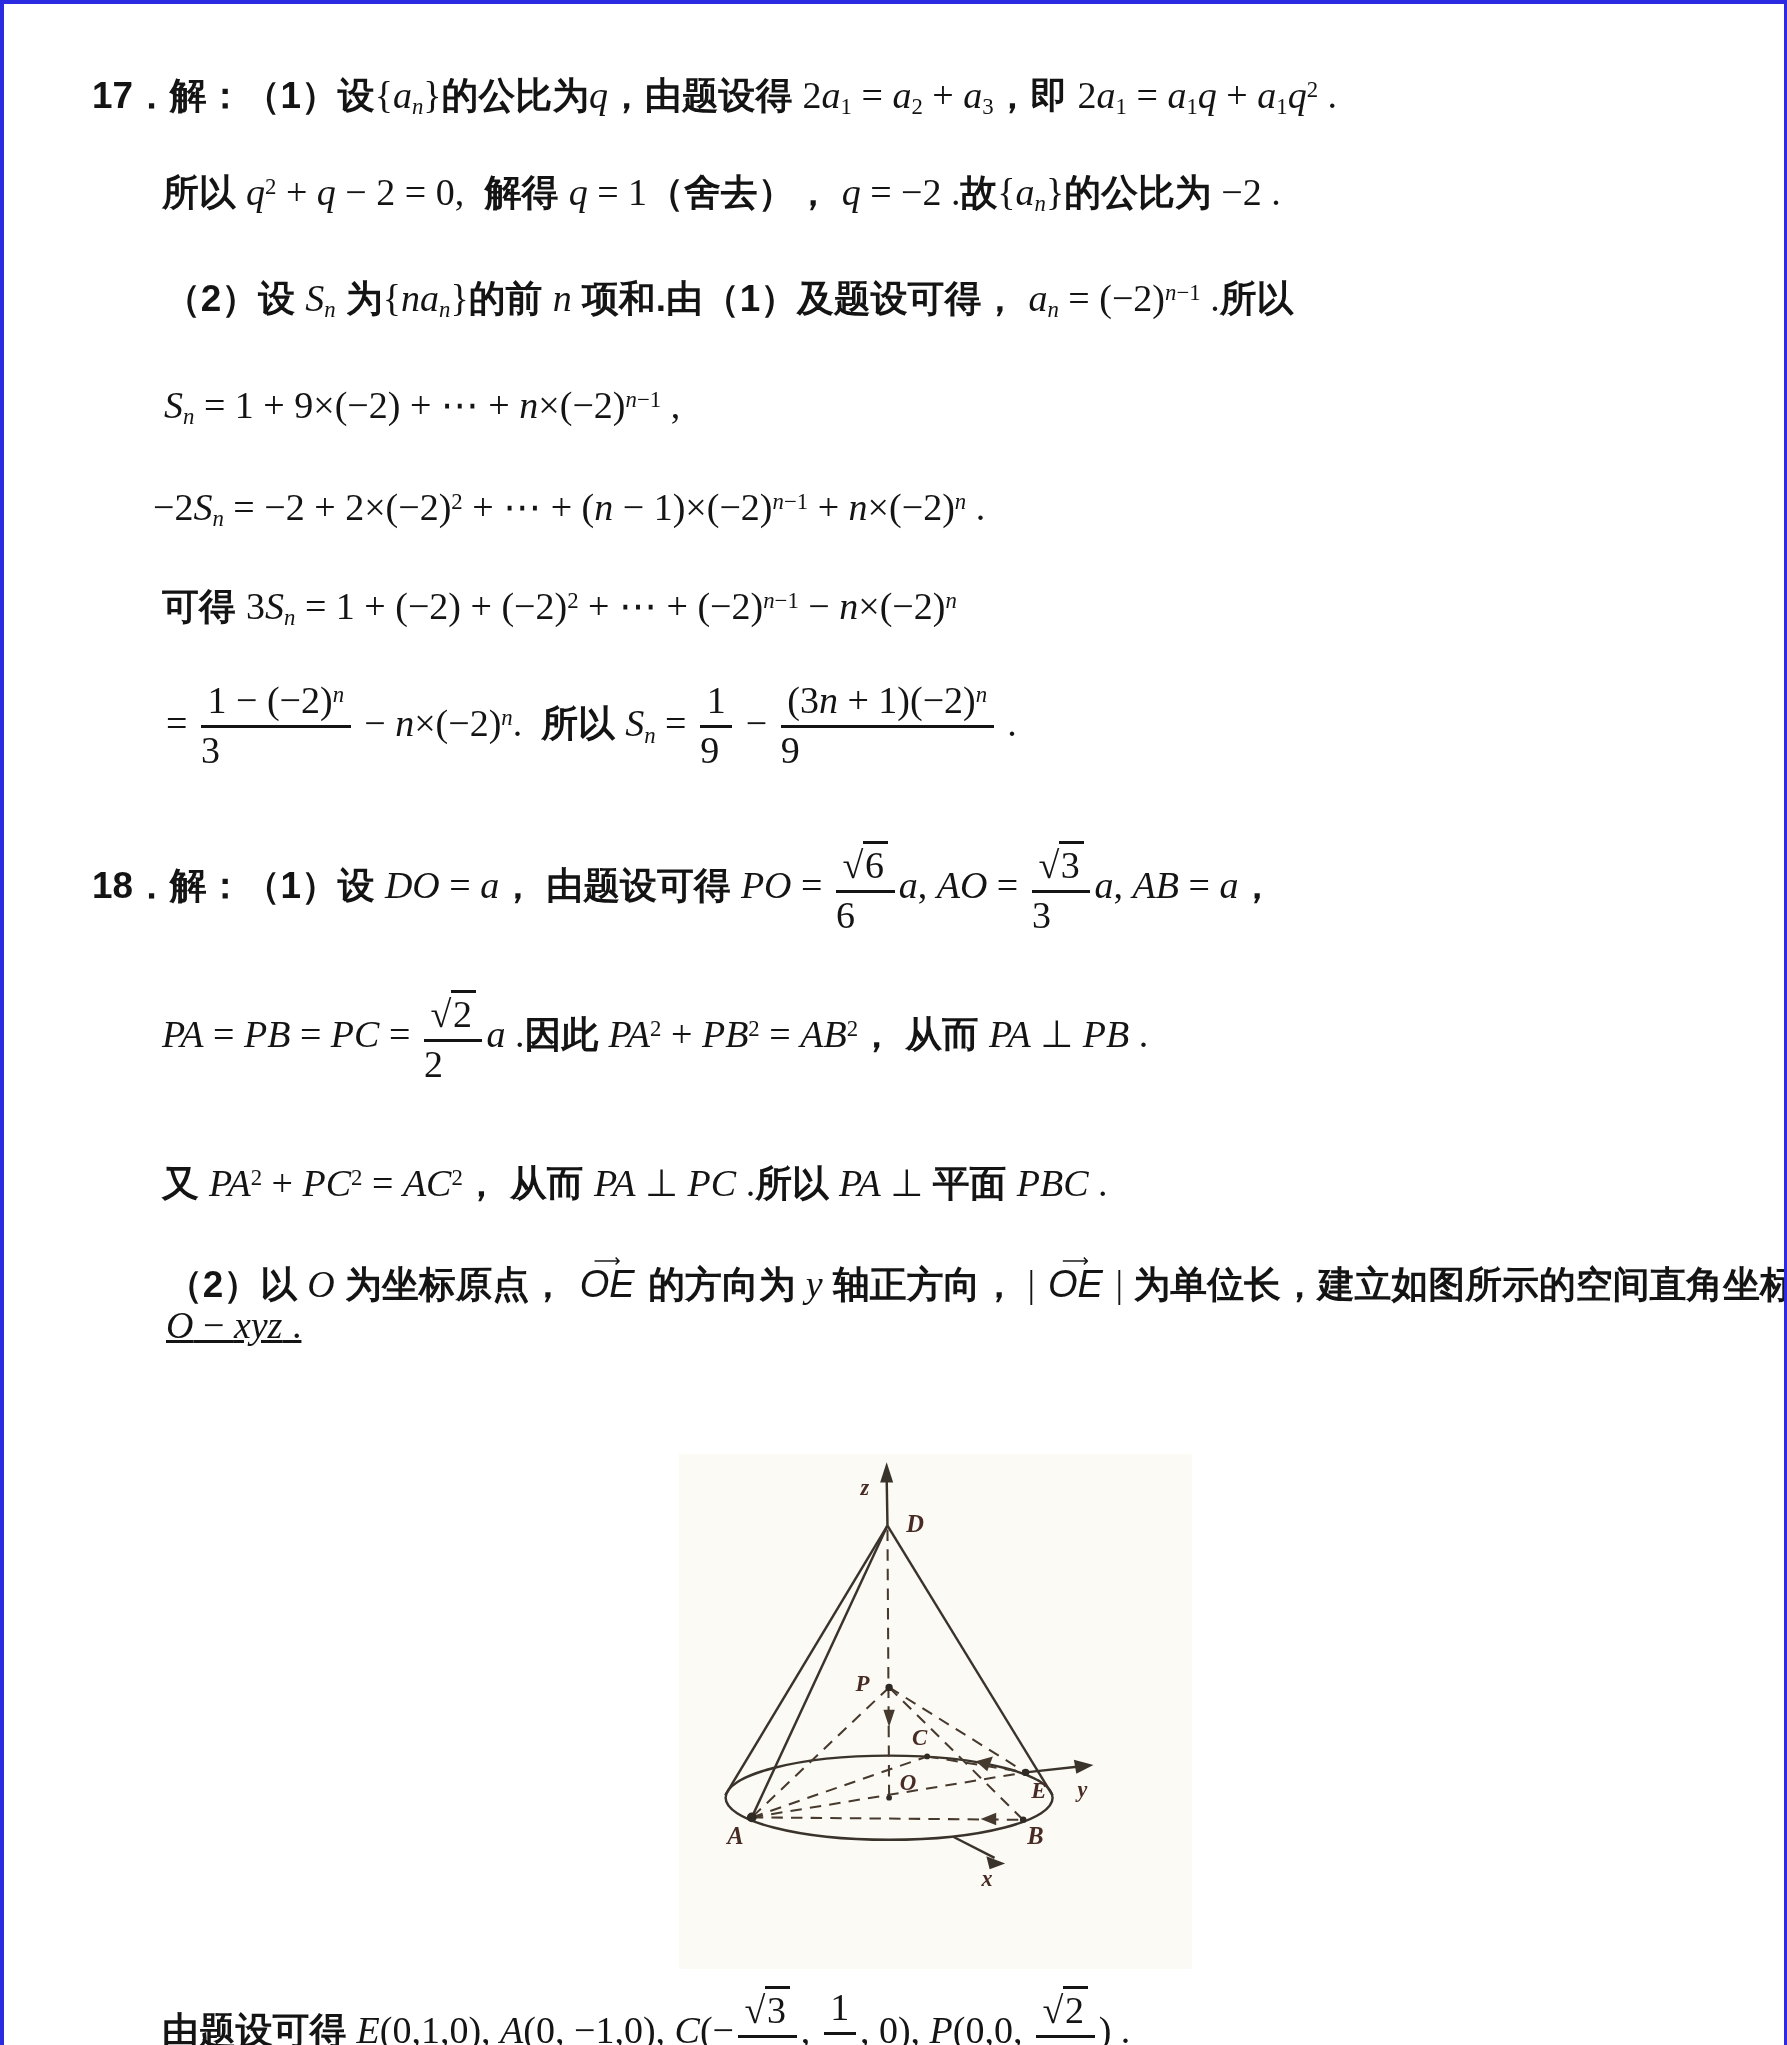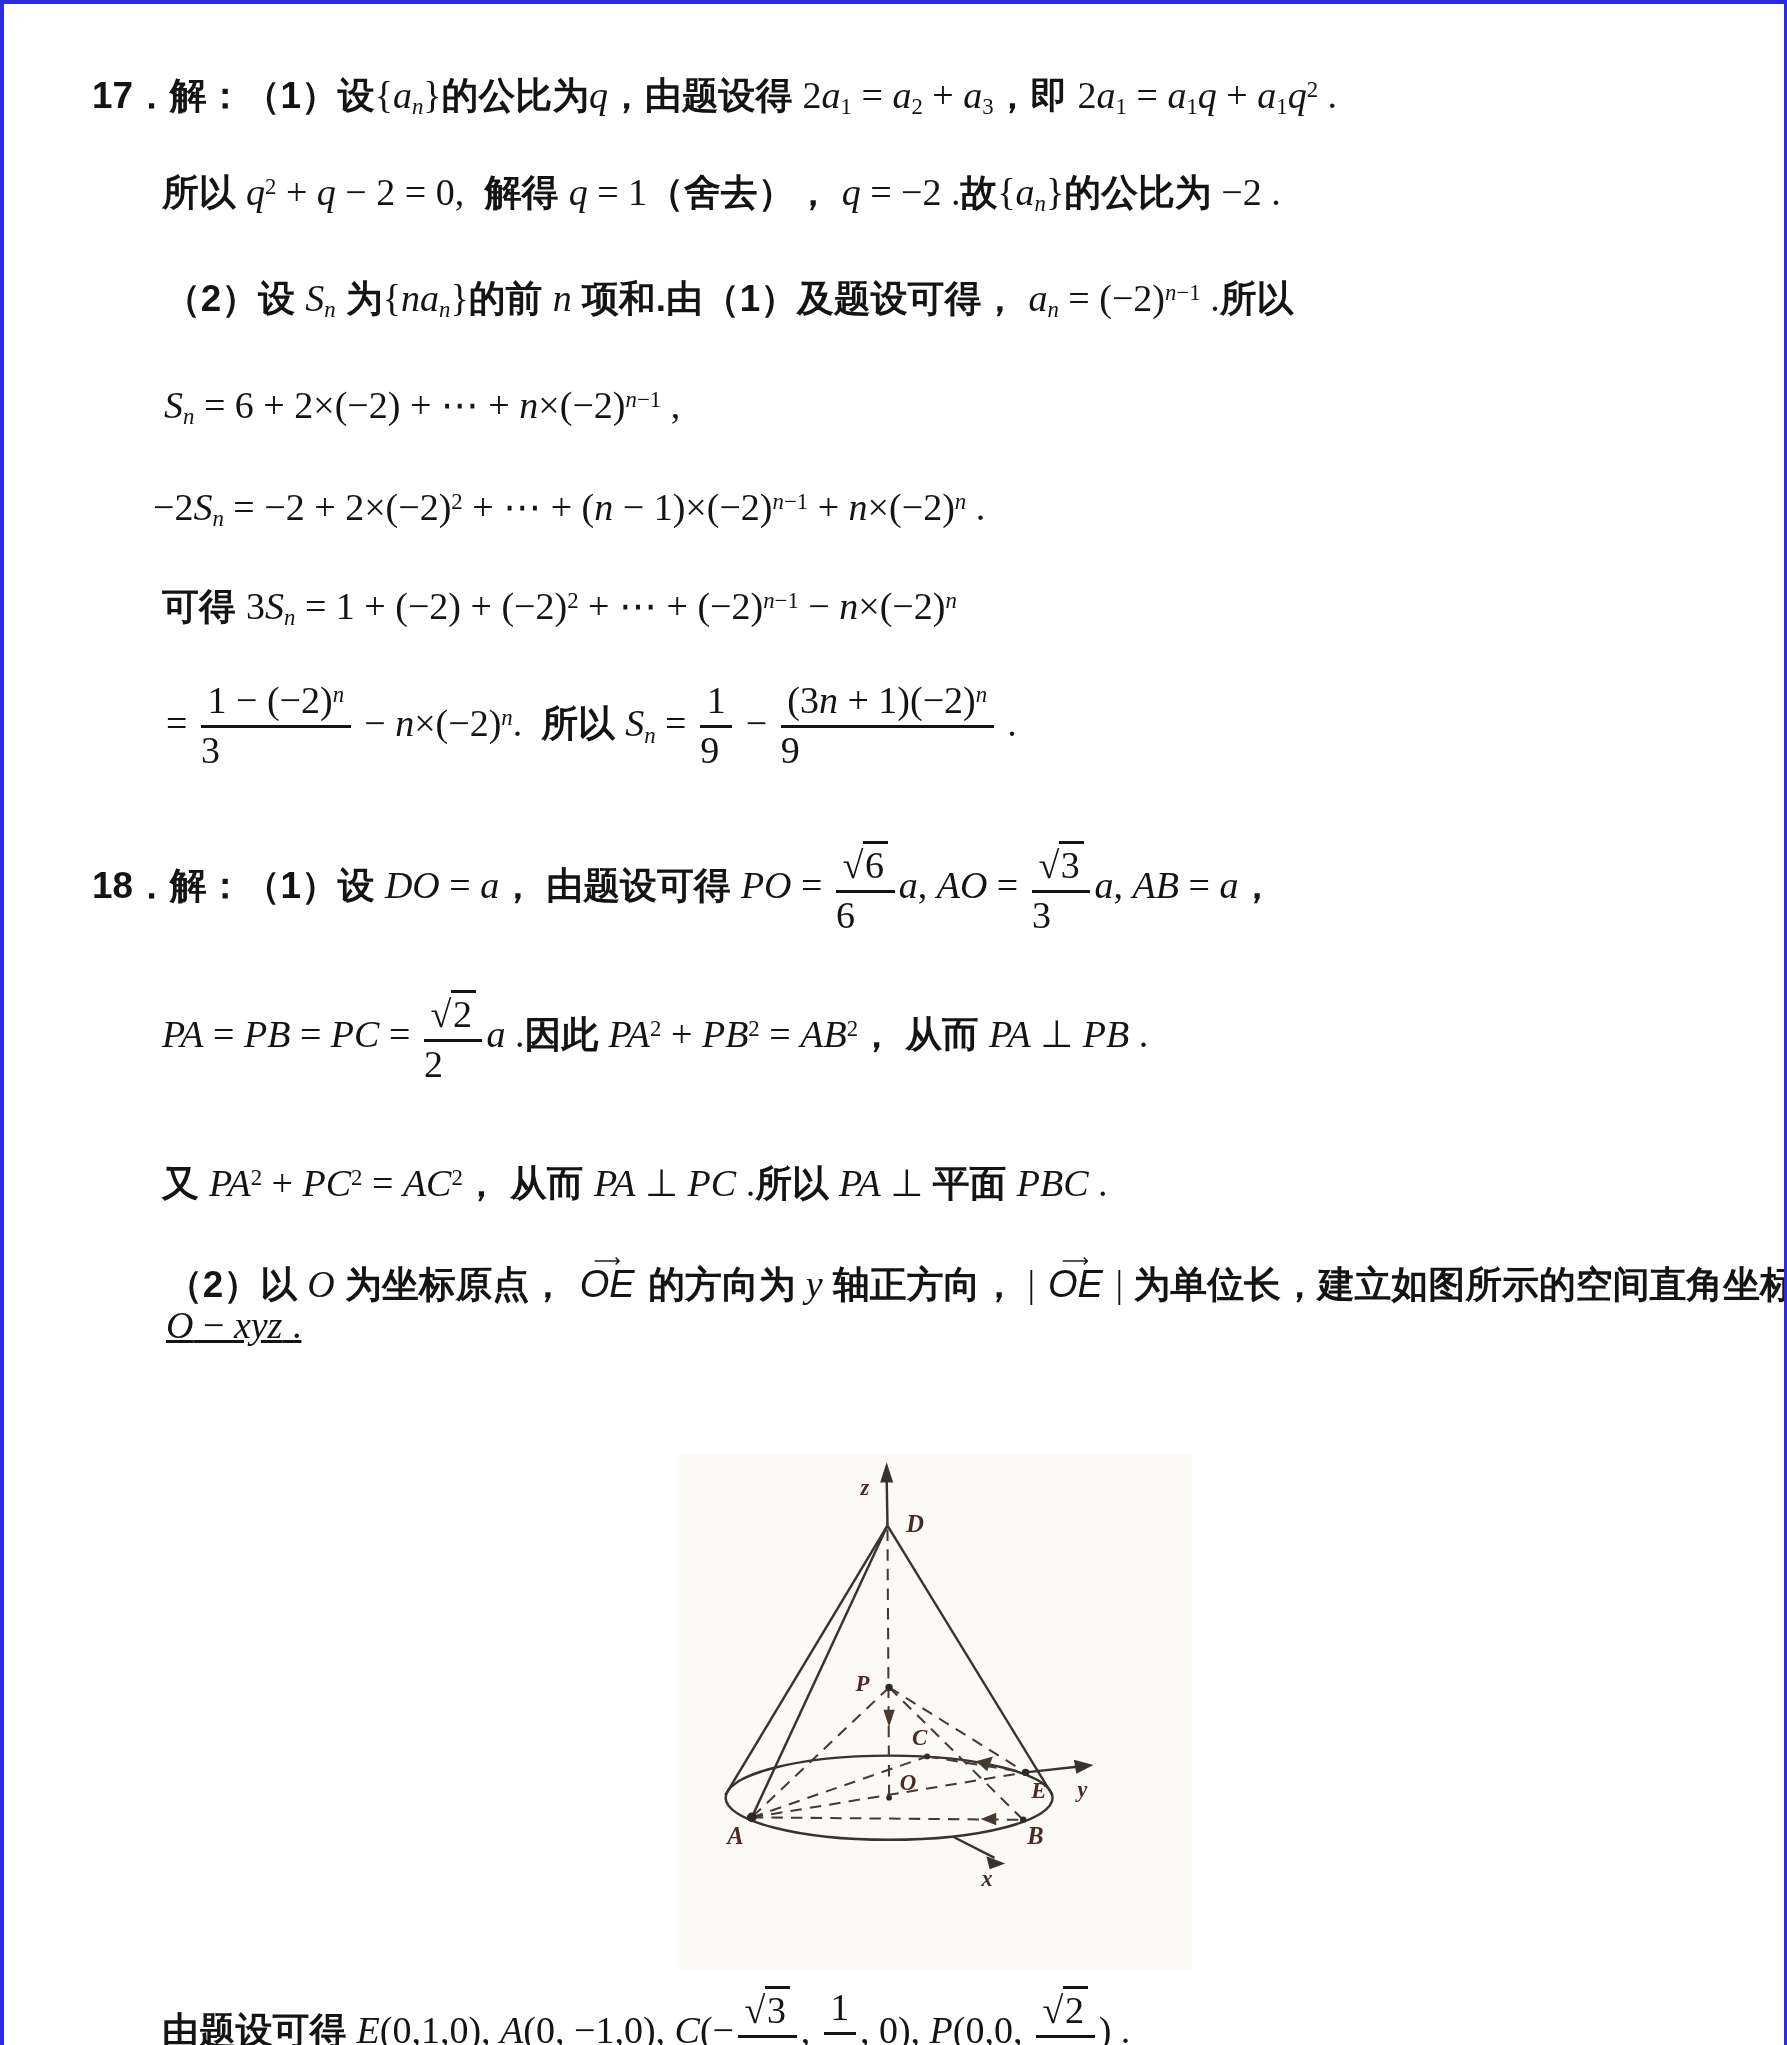--- a/index.html
+++ b/index.html
@@ -27,21 +27,21 @@
   .figlbl{font-family:"Liberation Serif",serif;font-style:italic;font-weight:bold;fill:#472b24;}
 </style>
 </head>
 <body>
 
 <div id="page">
   <div id="content">
       <div class="line" style="left: 88px; top: 70px;"><span class="cjk">17．解：（1）设</span><span class="rm">{</span><span class="it">a</span><span class="sb"><span class="itc">n</span></span><span class="rm">}</span><span class="cjk">的公比为</span><span class="it">q</span><span class="cjk">，由题设得 </span><span class="rm">2</span><span class="it">a</span><span class="sb"><span>1</span></span><span class="rm"> = </span><span class="it">a</span><span class="sb"><span>2</span></span><span class="rm"> + </span><span class="it">a</span><span class="sb"><span>3</span></span><span class="cjk">，即 </span><span class="rm">2</span><span class="it">a</span><span class="sb"><span>1</span></span><span class="rm"> = </span><span class="it">a</span><span class="sb"><span>1</span></span><span class="it">q</span><span class="rm"> + </span><span class="it">a</span><span class="sb"><span>1</span></span><span class="it">q</span><span class="su"><span>2</span></span><span class="rm"> .</span></div>
       <div class="line" style="left: 158px; top: 167px;"><span class="cjk">所以 </span><span class="it">q</span><span class="su"><span>2</span></span><span class="rm"> + </span><span class="it">q</span><span class="rm"> − 2 = 0,</span><span class="cjk">  解得 </span><span class="it">q</span><span class="rm"> = 1</span><span class="cjk">（舍去）， </span><span class="it">q</span><span class="rm"> = −2 .</span><span class="cjk">故</span><span class="rm">{</span><span class="it">a</span><span class="sb"><span class="itc">n</span></span><span class="rm">}</span><span class="cjk">的公比为</span><span class="rm"> −2 .</span></div>
       <div class="line" style="left: 160px; top: 273px;"><span class="cjk">（2）设 </span><span class="it">S</span><span class="sb"><span class="itc">n</span></span><span class="cjk"> 为</span><span class="rm">{</span><span class="it">na</span><span class="sb"><span class="itc">n</span></span><span class="rm">}</span><span class="cjk">的前 </span><span class="it">n</span><span class="cjk"> 项和.由（1）及题设可得， </span><span class="it">a</span><span class="sb"><span class="itc">n</span></span><span class="rm"> = (−2)</span><span class="su"><span class="itc">n</span><span>−</span><span>1</span></span><span class="rm"> .</span><span class="cjk">所以</span></div>
-      <div class="line" style="left: 160px; top: 380px;"><span class="it">S</span><span class="sb"><span class="itc">n</span></span><span class="rm"> = 6 + 2×(−2) + ⋯ + </span><span class="it">n</span><span class="rm">×(−2)</span><span class="su"><span class="itc">n</span><span>−</span><span>1</span></span><span class="rm"> ,</span></div>
+      <div class="line" style="left: 160px; top: 380px;"><span class="it">S</span><span class="sb"><span class="itc">n</span></span><span class="rm"> = 1 + 9×(−2) + ⋯ + </span><span class="it">n</span><span class="rm">×(−2)</span><span class="su"><span class="itc">n</span><span>−</span><span>1</span></span><span class="rm"> ,</span></div>
       <div class="line" style="left: 149px; top: 482px;"><span class="rm">−2</span><span class="it">S</span><span class="sb"><span class="itc">n</span></span><span class="rm"> = −2 + 2×(−2)</span><span class="su"><span>2</span></span><span class="rm"> + ⋯ + (</span><span class="it">n</span><span class="rm"> − 1)×(−2)</span><span class="su"><span class="itc">n</span><span>−</span><span>1</span></span><span class="rm"> + </span><span class="it">n</span><span class="rm">×(−2)</span><span class="su"><span class="itc">n</span></span><span class="rm"> .</span></div>
       <div class="line" style="left: 158px; top: 581px;"><span class="cjk">可得 </span><span class="rm">3</span><span class="it">S</span><span class="sb"><span class="itc">n</span></span><span class="rm"> = 1 + (−2) + (−2)</span><span class="su"><span>2</span></span><span class="rm"> + ⋯ + (−2)</span><span class="su"><span class="itc">n</span><span>−</span><span>1</span></span><span class="rm"> − </span><span class="it">n</span><span class="rm">×(−2)</span><span class="su"><span class="itc">n</span></span></div>
       <div class="line" style="left: 162px; top: 677px;"><span class="rm">= </span><span class="frac"><span class="fnum"><span class="rm">1 − (−2)</span><span class="su"><span class="itc">n</span></span></span><span class="fden"><span class="rm">3</span></span></span><span class="rm"> − </span><span class="it">n</span><span class="rm">×(−2)</span><span class="su"><span class="itc">n</span></span><span class="rm">.  </span><span class="cjk">所以 </span><span class="it">S</span><span class="sb"><span class="itc">n</span></span><span class="rm"> = </span><span class="frac"><span class="fnum"><span class="rm">1</span></span><span class="fden"><span class="rm">9</span></span></span><span class="rm"> − </span><span class="frac"><span class="fnum"><span class="rm">(3</span><span class="it">n</span><span class="rm"> + 1)(−2)</span><span class="su"><span class="itc">n</span></span></span><span class="fden"><span class="rm">9</span></span></span><span class="rm"> .</span></div>
       <div class="line" style="left: 88px; top: 837px;"><span class="cjk">18．解：（1）设 </span><span class="it">DO</span><span class="rm"> = </span><span class="it">a</span><span class="cjk">， 由题设可得 </span><span class="it">PO</span><span class="rm"> = </span><span class="frac"><span class="fnum"><span class="sq"><span class="sqr">√</span><span class="sqc">6</span></span></span><span class="fden"><span class="rm">6</span></span></span><span class="it">a</span><span class="rm">, </span><span class="it">AO</span><span class="rm"> = </span><span class="frac"><span class="fnum"><span class="sq"><span class="sqr">√</span><span class="sqc">3</span></span></span><span class="fden"><span class="rm">3</span></span></span><span class="it">a</span><span class="rm">, </span><span class="it">AB</span><span class="rm"> = </span><span class="it">a</span><span class="cjk">，</span></div>
       <div class="line" style="left: 158px; top: 986px;"><span class="it">PA</span><span class="rm"> = </span><span class="it">PB</span><span class="rm"> = </span><span class="it">PC</span><span class="rm"> = </span><span class="frac"><span class="fnum"><span class="sq"><span class="sqr">√</span><span class="sqc">2</span></span></span><span class="fden"><span class="rm">2</span></span></span><span class="it">a</span><span class="rm"> .</span><span class="cjk">因此 </span><span class="it">PA</span><span class="su"><span>2</span></span><span class="rm"> + </span><span class="it">PB</span><span class="su"><span>2</span></span><span class="rm"> = </span><span class="it">AB</span><span class="su"><span>2</span></span><span class="cjk">， 从而 </span><span class="it">PA</span><span class="rm"> ⊥ </span><span class="it">PB</span><span class="rm"> .</span></div>
       <div class="line" style="left: 158px; top: 1158px;"><span class="cjk">又 </span><span class="it">PA</span><span class="su"><span>2</span></span><span class="rm"> + </span><span class="it">PC</span><span class="su"><span>2</span></span><span class="rm"> = </span><span class="it">AC</span><span class="su"><span>2</span></span><span class="cjk">， 从而 </span><span class="it">PA</span><span class="rm"> ⊥ </span><span class="it">PC</span><span class="rm"> .</span><span class="cjk">所以 </span><span class="it">PA</span><span class="rm"> ⊥ </span><span class="cjk">平面 </span><span class="it">PBC</span><span class="rm"> .</span></div>
       <div class="line" style="left: 162px; top: 1252px;"><span class="cjk">（2）以 </span><span class="it">O</span><span class="cjk"> 为坐标原点， </span><span class="vec"><span class="veca">⟶</span><span class="vecb">OE</span></span><span class="cjk"> 的方向为 </span><span class="it">y</span><span class="cjk"> 轴正方向， </span><span class="rm">| </span><span class="vec"><span class="veca">⟶</span><span class="vecb">OE</span></span><span class="rm"> |</span><span class="cjk"> 为单位长，建立如图所示的空间直角坐标系</span></div>
       <div class="line" style="left: 162px; top: 1300px; text-decoration: underline;"><span class="it">O</span><span class="rm"> − </span><span class="it">xyz</span><span class="rm"> .</span></div>
       <div class="line" style="left: 158px; top: 1982px;"><span class="cjk">由题设可得 </span><span class="it">E</span><span class="rm">(0,1,0), </span><span class="it">A</span><span class="rm">(0, −1,0), </span><span class="it">C</span><span class="rm">(−</span><span class="frac"><span class="fnum"><span class="sq"><span class="sqr">√</span><span class="sqc">3</span></span></span><span class="fden"><span class="rm">2</span></span></span><span class="rm">, </span><span class="frac"><span class="fnum"><span class="rm">1</span></span><span class="fden"><span class="rm">2</span></span></span><span class="rm">, 0), </span><span class="it">P</span><span class="rm">(0,0, </span><span class="frac"><span class="fnum"><span class="sq"><span class="sqr">√</span><span class="sqc">2</span></span></span><span class="fden"><span class="rm">2</span></span></span><span class="rm">) .</span></div>
     </div>

